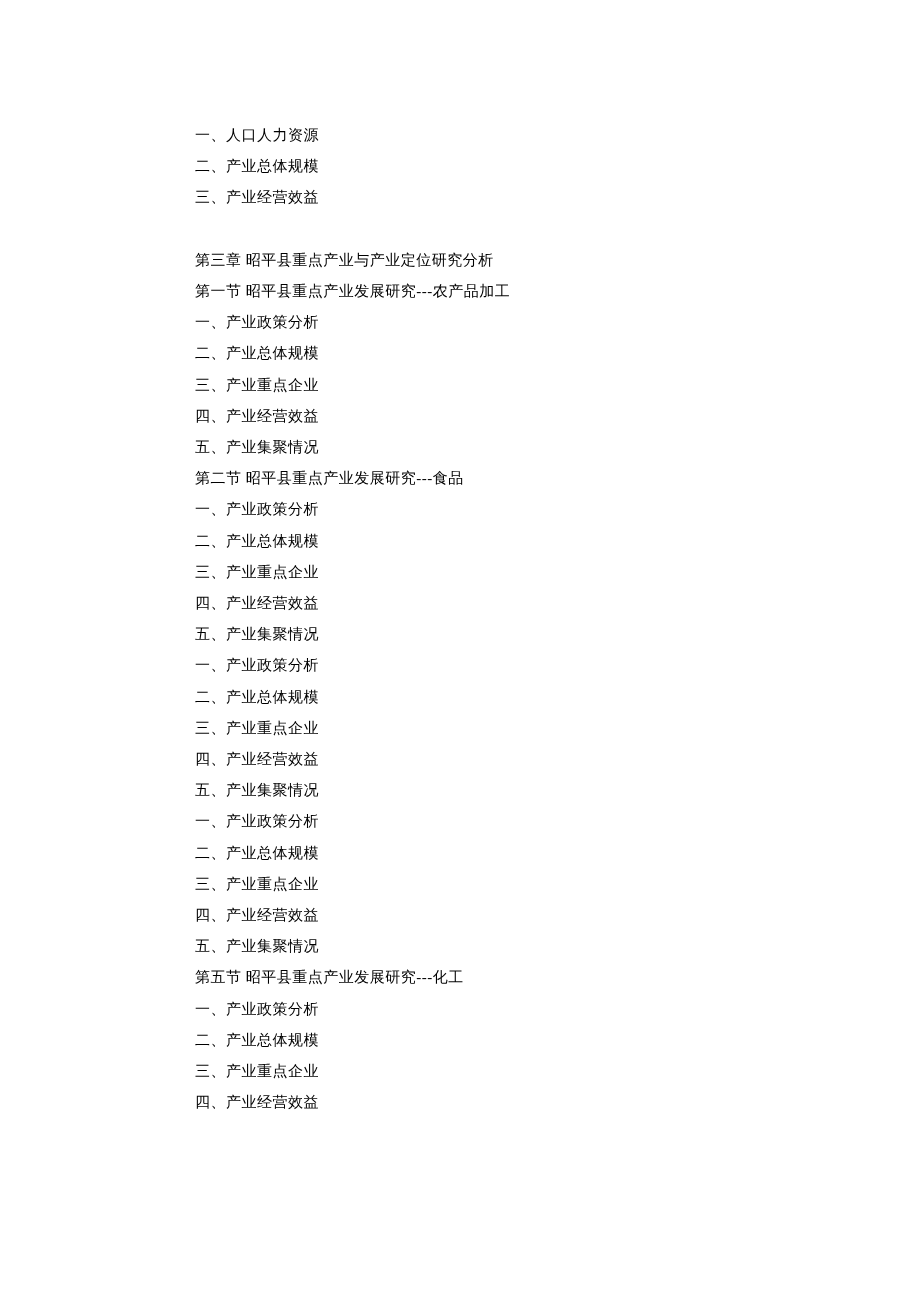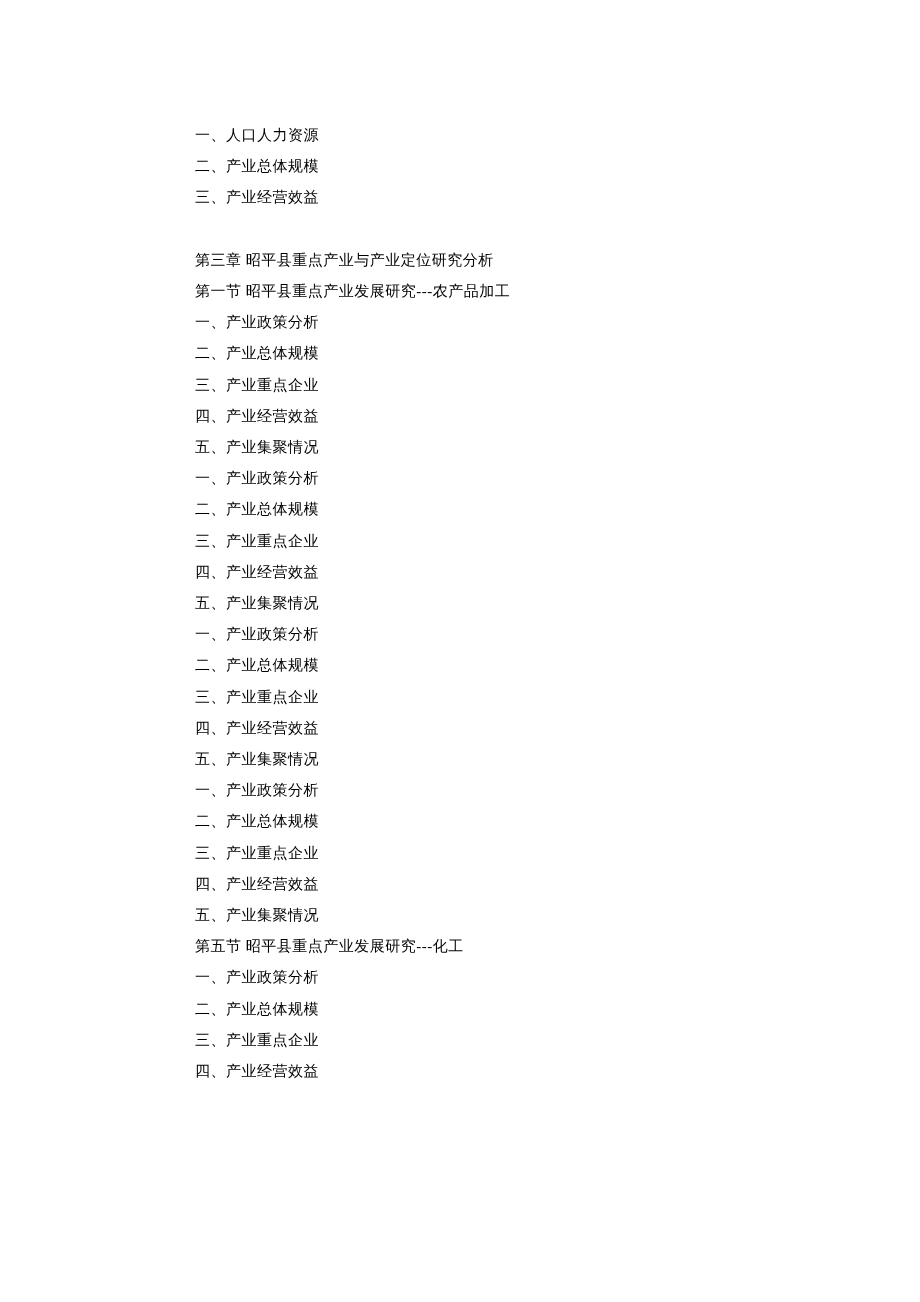--- a/index.html
+++ b/index.html
@@ -33,20 +33,21 @@
   <div class="line">二、产业总体规模</div>
   <div class="line">三、产业经营效益</div>
   <div class="blank"></div>
   <div class="line">第三章 昭平县重点产业与产业定位研究分析</div>
   <div class="line">第一节 昭平县重点产业发展研究---农产品加工</div>
   <div class="line">一、产业政策分析</div>
   <div class="line">二、产业总体规模</div>
   <div class="line">三、产业重点企业</div>
   <div class="line">四、产业经营效益</div>
   <div class="line">五、产业集聚情况</div>
+  <div class="line">第二节 昭平县重点产业发展研究---食品</div>
   <div class="line">一、产业政策分析</div>
   <div class="line">二、产业总体规模</div>
   <div class="line">三、产业重点企业</div>
   <div class="line">四、产业经营效益</div>
   <div class="line">五、产业集聚情况</div>
   <div class="line">一、产业政策分析</div>
   <div class="line">二、产业总体规模</div>
   <div class="line">三、产业重点企业</div>
   <div class="line">四、产业经营效益</div>
   <div class="line">五、产业集聚情况</div>

